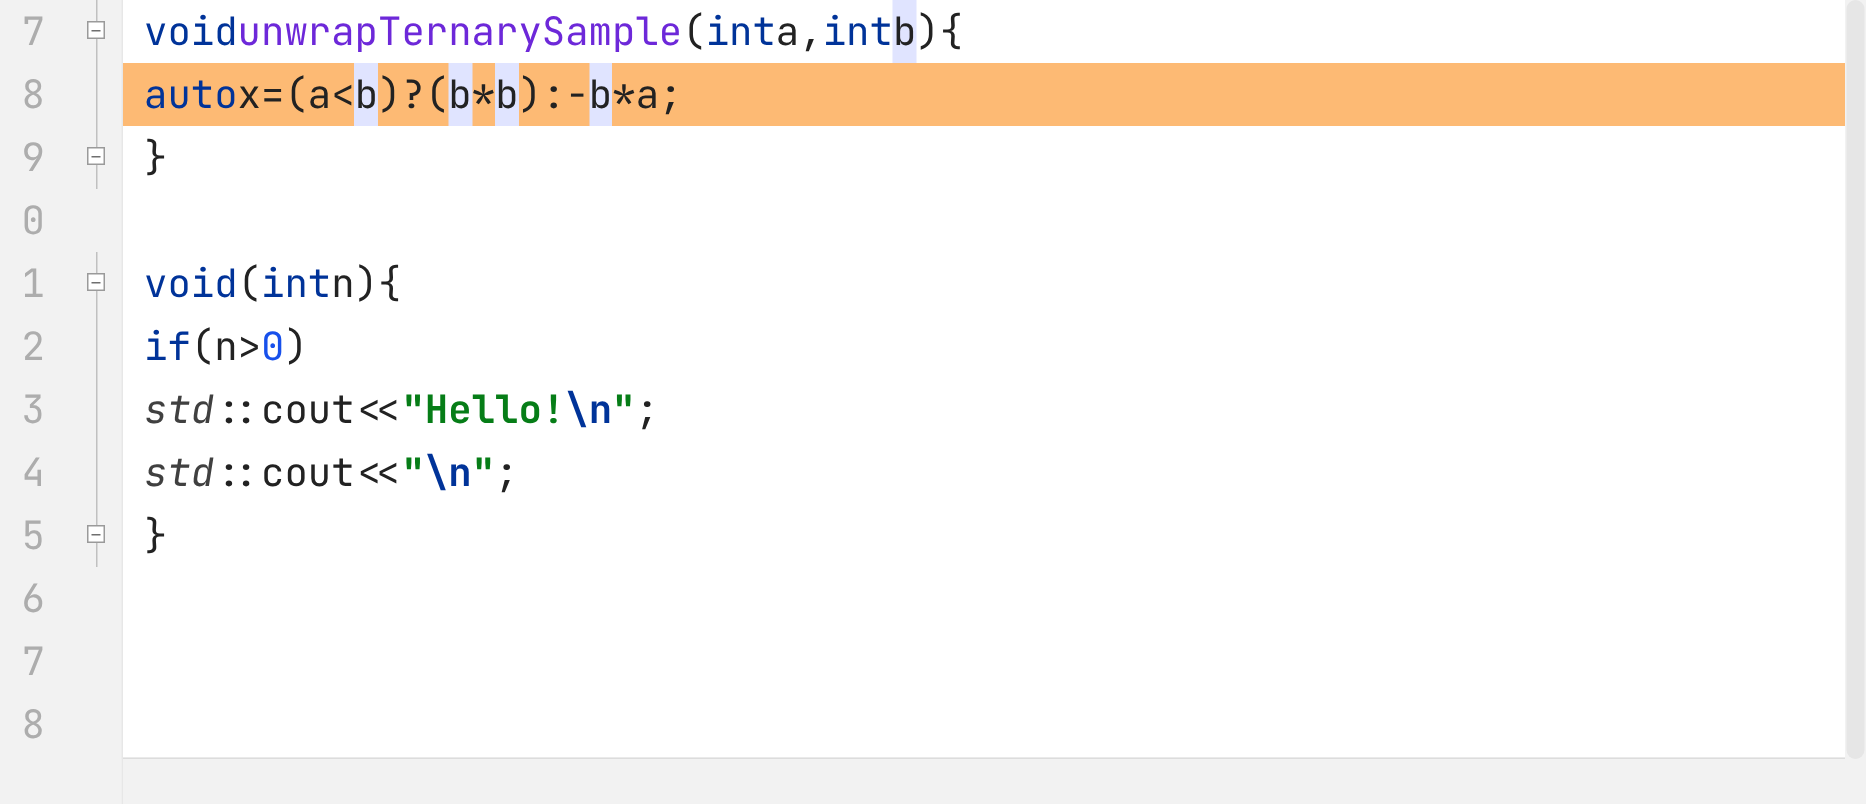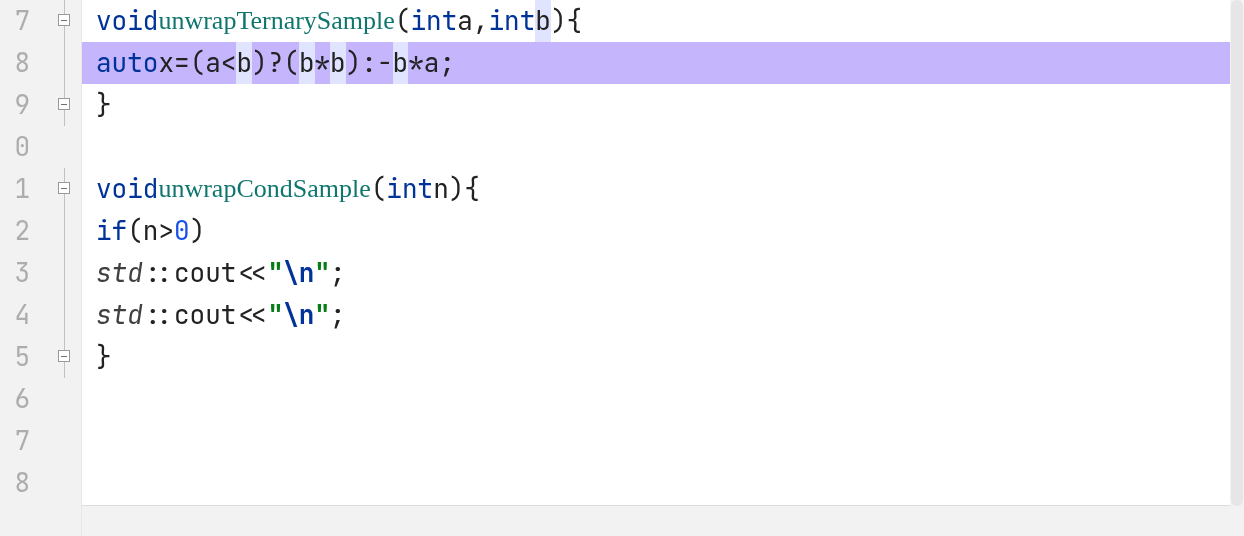--- a/index.html
+++ b/index.html
@@ -81,27 +81,27 @@
   }
   .code-line {
     position: relative;
     height: 42px;
     white-space: pre;
     display: flex;
     align-items: center;
     padding-left: 14px;
   }
   .code-line.highlighted {
-    background: #c4b5fd;
+    background: #fdba74;
   }
   .token { display: inline; }
   .kw   { color: #003399; font-weight: normal; }
   .id   { color: #222222; }
   .ns   { color: #404040; font-style: italic; }
-  .func { color: #0f766e; font-family: Liberation Serif, serif; }
+  .func { color: #6d28d9; }
   .op   { color: #222222; }
   .num  { color: #1750eb; }
   .str  { color: #067d17; font-weight: bold; }
   .esc  { color: #003399; font-weight: bold; }
   .punct{ color: #222222; }
   .sel {
     background: #e0e4ff;
   }
   .footer-bar {
     position: absolute;
@@ -213,25 +213,25 @@
   <div class="code-area">
 
     <div class="code-line"><span class="token kw">void</span> <span class="token func">unwrapTernarySample</span><span class="token punct">(</span><span class="token kw">int</span> <span class="token id">a</span><span class="token punct">,</span> <span class="token kw">int</span> <span class="token id sel">b</span><span class="token punct">)</span> <span class="token punct">{</span></div>
 
     <div class="code-line highlighted">  <span class="token kw">auto</span> <span class="token id">x</span> <span class="token op">=</span> <span class="token punct">(</span><span class="token id">a</span> <span class="token op">&lt;</span> <span class="token id sel">b</span><span class="token punct">)</span> <span class="token op">?</span> <span class="token punct">(</span><span class="token id sel">b</span><span class="token op">*</span><span class="token id sel">b</span><span class="token punct">)</span> <span class="token op">:</span> <span class="token op">-</span><span class="token id sel">b</span> <span class="token op">*</span> <span class="token id">a</span><span class="token punct">;</span></div>
 
     <div class="code-line"><span class="token punct">}</span></div>
 
     <div class="code-line"></div>
 
-    <div class="code-line"><span class="token kw">void</span> <span class="token func">unwrapCondSample</span><span class="token punct">(</span><span class="token kw">int</span> <span class="token id">n</span><span class="token punct">)</span> <span class="token punct">{</span></div>
+    <div class="code-line"><span class="token kw">void</span> <span class="token punct">(</span><span class="token kw">int</span> <span class="token id">n</span><span class="token punct">)</span> <span class="token punct">{</span></div>
 
     <div class="code-line">  <span class="token kw">if</span> <span class="token punct">(</span><span class="token id">n</span> <span class="token op">&gt;</span> <span class="token num">0</span><span class="token punct">)</span></div>
 
-    <div class="code-line">    <span class="token ns">std</span><span class="token punct">::</span><span class="token id">cout</span> <span class="token op">&lt;&lt;</span> <span class="token str">"</span><span class="token esc">\n</span><span class="token str">"</span><span class="token punct">;</span></div>
+    <div class="code-line">    <span class="token ns">std</span><span class="token punct">::</span><span class="token id">cout</span> <span class="token op">&lt;&lt;</span> <span class="token str">"</span><span class="token str">Hello!</span><span class="token esc">\n</span><span class="token str">"</span><span class="token punct">;</span></div>
 
     <div class="code-line">  <span class="token ns">std</span><span class="token punct">::</span><span class="token id">cout</span> <span class="token op">&lt;&lt;</span> <span class="token str">"</span><span class="token esc">\n</span><span class="token str">"</span><span class="token punct">;</span></div>
 
     <div class="code-line"><span class="token punct">}</span></div>
 
     <div class="code-line"></div>
     <div class="code-line"></div>
     <div class="code-line"></div>
 
     <div class="footer-bar"></div>

